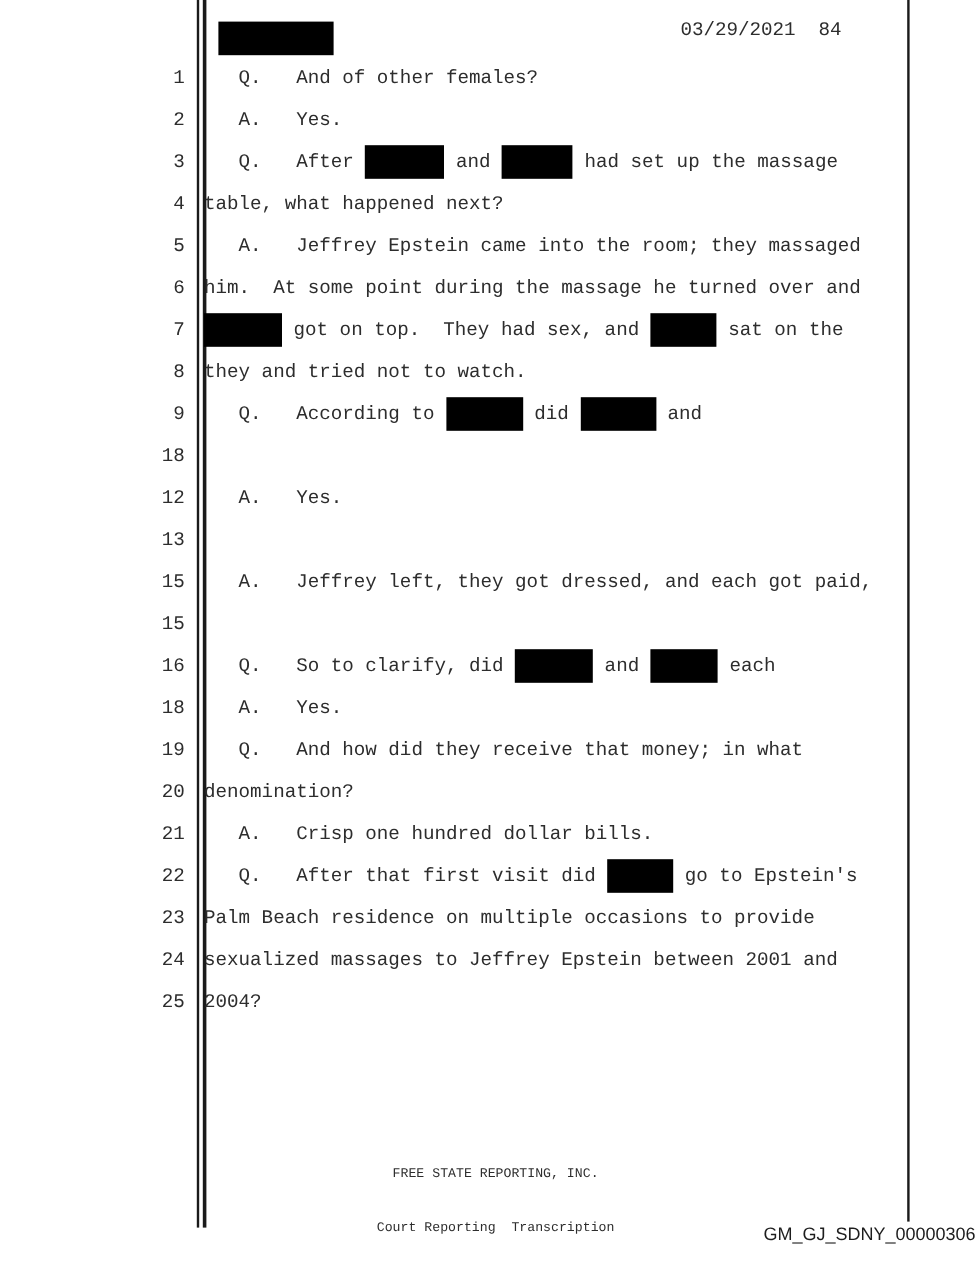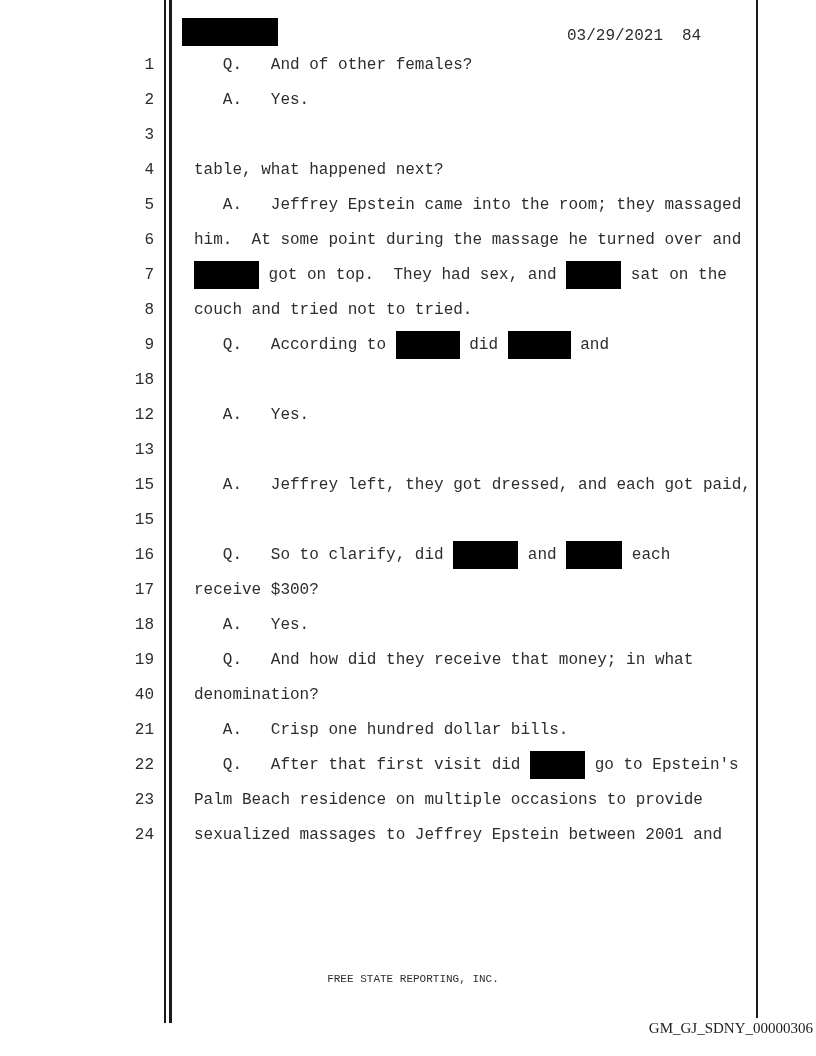--- a/index.html
+++ b/index.html
@@ -21,87 +21,88 @@
   .rule{position:absolute;top:0;background:var(--rule);}
   .rule-left-thin{left:164px;width:1.5px;height:1023px;}
   .rule-left-thick{left:168.5px;width:3px;height:1023px;}
   .rule-right{left:755.5px;width:2px;height:1018px;}
 
   .header-redaction{
     position:absolute;left:182px;top:18px;
     width:96px;height:28px;background:var(--redaction);
   }
   .header-date{
-    position:absolute;left:567px;top:27px;
+    position:absolute;left:567px;top:16px;
     font-size:16px;white-space:pre;
   }
   .header-date .pgnum{margin-left:19px;}
 
   .lines{position:absolute;left:0;top:47px;width:816px;}
   .trow{
     height:35px;display:flex;align-items:center;
     font-size:16px;white-space:pre;
   }
   .lnum{display:inline-block;width:154px;text-align:right;flex:none;}
-  .ltext{margin-left:40px;}
+  .ltext{margin-left:16px;}
   .redaction{
     display:inline-block;height:28px;background:var(--redaction);
     vertical-align:middle;
   }
 
   .footer{
     position:absolute;left:183px;top:942px;width:460px;
     text-align:center;font-size:11px;line-height:15px;white-space:pre;
   }
   .bates{
     position:absolute;right:3px;top:1020px;
-    font-family:Liberation Serif, serif;
+    font-family:Liberation Sans, sans-serif;
     font-size:15px;color:#1d1d1d;
   }
 </style>
 </head>
 <body>
 
 <div class="page">
 
   <div class="rule rule-left-thin"></div>
   <div class="rule rule-left-thick"></div>
   <div class="rule rule-right"></div>
 
   <div class="header-redaction"></div>
 
   <div class="header-date"><span>03/29/2021</span><span class="pgnum">84</span></div>
 
   <div class="lines" id="lines">
       <div class="trow"><span class="lnum">1</span><span class="ltext">   Q.   And of other females?</span></div>
       <div class="trow"><span class="lnum">2</span><span class="ltext">   A.   Yes.</span></div>
-      <div class="trow"><span class="lnum">3</span></div>
+      <div class="trow"><span class="lnum">3</span><span class="ltext">   Q.   After <span class="redaction" style="width: 66px;"></span> and <span class="redaction" style="width: 59px;"></span> had set up the massage</span></div>
       <div class="trow"><span class="lnum">4</span><span class="ltext">table, what happened next?</span></div>
       <div class="trow"><span class="lnum">5</span><span class="ltext">   A.   Jeffrey Epstein came into the room; they massaged</span></div>
       <div class="trow"><span class="lnum">6</span><span class="ltext">him.  At some point during the massage he turned over and</span></div>
       <div class="trow"><span class="lnum">7</span><span class="ltext"><span class="redaction" style="width: 65px;"></span> got on top.  They had sex, and <span class="redaction" style="width: 55px;"></span> sat on the</span></div>
-      <div class="trow"><span class="lnum">8</span><span class="ltext">couch and tried not to tried.</span></div>
+      <div class="trow"><span class="lnum">8</span><span class="ltext">they and tried not to watch.</span></div>
       <div class="trow"><span class="lnum">9</span><span class="ltext">   Q.   According to <span class="redaction" style="width: 64px;"></span> did <span class="redaction" style="width: 63px;"></span> and</span></div>
       <div class="trow"><span class="lnum">18</span></div>
       <div class="trow"><span class="lnum">12</span><span class="ltext">   A.   Yes.</span></div>
       <div class="trow"><span class="lnum">13</span></div>
       <div class="trow"><span class="lnum">15</span><span class="ltext">   A.   Jeffrey left, they got dressed, and each got paid,</span></div>
       <div class="trow"><span class="lnum">15</span></div>
       <div class="trow"><span class="lnum">16</span><span class="ltext">   Q.   So to clarify, did <span class="redaction" style="width: 65px;"></span> and <span class="redaction" style="width: 56px;"></span> each</span></div>
-      <div class="trow"><span class="lnum">17</span><span class="ltext">receive $300?</span></div>
       <div class="trow"><span class="lnum">18</span><span class="ltext">   A.   Yes.</span></div>
       <div class="trow"><span class="lnum">19</span><span class="ltext">   Q.   And how did they receive that money; in what</span></div>
-      <div class="trow"><span class="lnum">40</span><span class="ltext">denomination?</span></div>
+      <div class="trow"><span class="lnum">20</span><span class="ltext">denomination?</span></div>
       <div class="trow"><span class="lnum">21</span><span class="ltext">   A.   Crisp one hundred dollar bills.</span></div>
       <div class="trow"><span class="lnum">22</span><span class="ltext">   Q.   After that first visit did <span class="redaction" style="width: 55px;"></span> go to Epstein's</span></div>
       <div class="trow"><span class="lnum">23</span><span class="ltext">Palm Beach residence on multiple occasions to provide</span></div>
       <div class="trow"><span class="lnum">24</span><span class="ltext">sexualized massages to Jeffrey Epstein between 2001 and</span></div>
+      <div class="trow"><span class="lnum">25</span><span class="ltext">2004?</span></div>
     </div>
 
   <div class="footer">
     <div>FREE STATE REPORTING, INC.</div>
+    <div>Court Reporting  Transcription</div>
     
     
   </div>
 
   <div class="bates">GM_GJ_SDNY_00000306</div>
 
 </div>
 
 </body></html>

